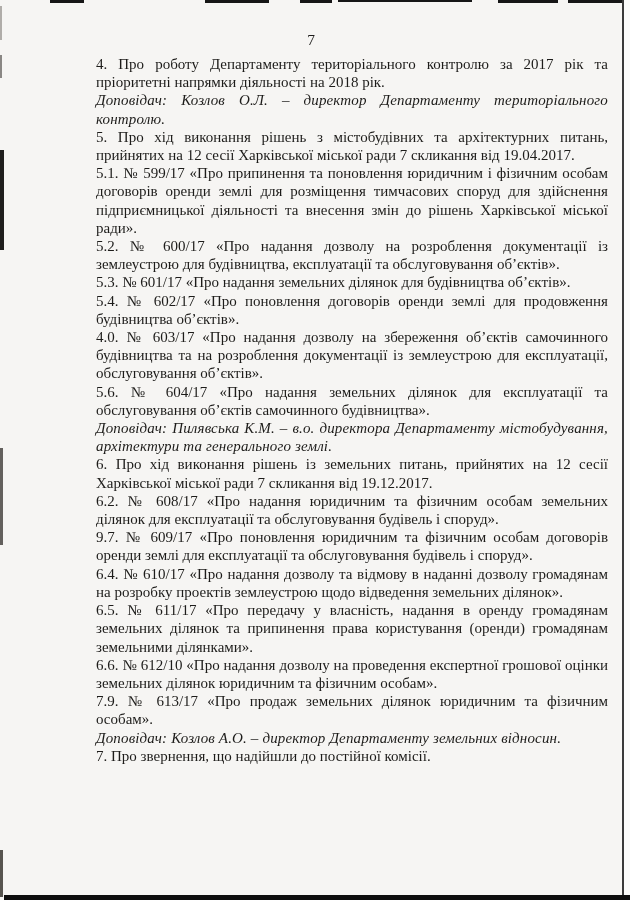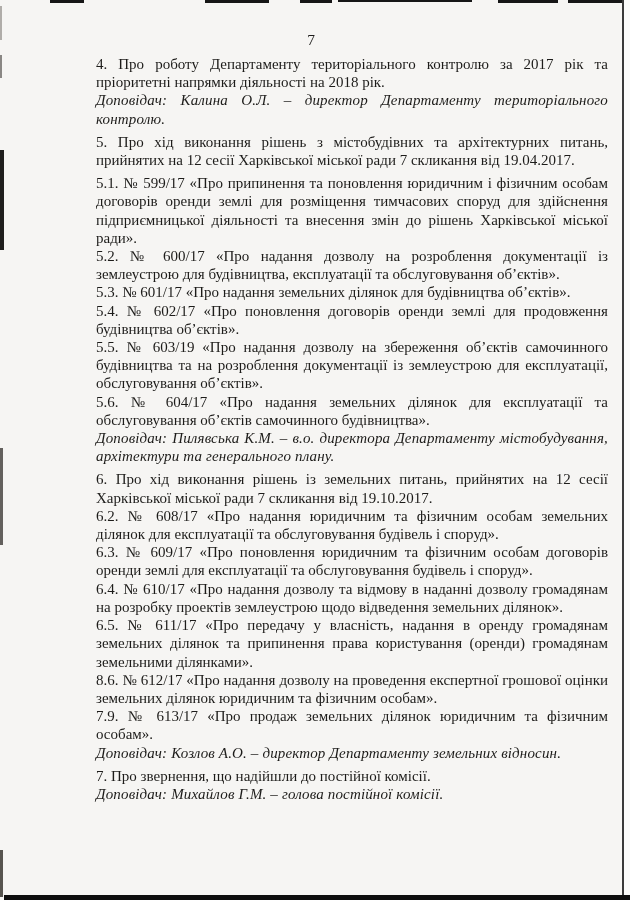--- a/index.html
+++ b/index.html
@@ -23,21 +23,21 @@
   .pageno {
     position: absolute; top: 31px; left: 0; width: 622px;
     text-align: center; font-size: 15.5px; line-height: 18px;
   }
   .content {
     position: absolute; top: 55px; left: 96px; width: 512px;
     font-size: 15px; line-height: 18.2px;
   }
   .para { margin: 0; text-align: justify; text-align-last: left; }
   .para.sp { font-style: italic; letter-spacing: 0.15px; }
-  .para.gap { margin-top: 5px; }
+  .para.gap { }
 </style>
 </head>
 <body>
 
 <div class="page">
 
   <div class="seg top" style="left:50px;width:34px;"></div>
   <div class="seg top" style="left:205px;width:64px;"></div>
   <div class="seg top" style="left:300px;width:32px;"></div>
   <div class="seg top" style="left:338px;width:134px;height:2px;"></div>
@@ -51,37 +51,36 @@
   <div class="lsmudge" style="top:850px;width:3px;height:47px;background:#57544f;"></div>
 
   <div class="right-white"></div>
   <div class="right-line"></div>
   <div class="bottom-line"></div>
 
   <div class="pageno">7</div>
 
   <div class="content">
     <p class="para">4. Про роботу Департаменту територіального контролю за 2017 рік та пріоритетні напрямки діяльності на 2018 рік.</p>
-    <p class="para sp">Доповідач: Калина О.Л. – директор Департаменту територіального контролю.</p>
+    <p class="para sp">Доповідач: Козлов О.Л. – директор Департаменту територіального контролю.</p>
 
     <p class="para gap">5. Про хід виконання рішень з містобудівних та архітектурних питань, прийнятих на 12 сесії Харківської міської ради 7 скликання від 19.04.2017.</p>
     <p class="para gap">5.1. № 599/17 «Про припинення та поновлення юридичним і фізичним особам договорів оренди землі для розміщення тимчасових споруд для здійснення підприємницької діяльності та внесення змін до рішень Харківської міської ради».</p>
     <p class="para">5.2. № 600/17 «Про надання дозволу на розроблення документації із землеустрою для будівництва, експлуатації та обслуговування об’єктів».</p>
     <p class="para">5.3. № 601/17 «Про надання земельних ділянок для будівництва об’єктів».</p>
     <p class="para">5.4. № 602/17 «Про поновлення договорів оренди землі для продовження будівництва об’єктів».</p>
-    <p class="para">5.5. № 603/19 «Про надання дозволу на збереження об’єктів самочинного будівництва та на розроблення документації із землеустрою для експлуатації, обслуговування об’єктів».</p>
+    <p class="para">4.0. № 603/17 «Про надання дозволу на збереження об’єктів самочинного будівництва та на розроблення документації із землеустрою для експлуатації, обслуговування об’єктів».</p>
     <p class="para">5.6. № 604/17 «Про надання земельних ділянок для експлуатації та обслуговування об’єктів самочинного будівництва».</p>
-    <p class="para sp">Доповідач: Пилявська К.М. – в.о. директора Департаменту містобудування, архітектури та генерального плану.</p>
+    <p class="para sp">Доповідач: Пилявська К.М. – в.о. директора Департаменту містобудування, архітектури та генерального землі.</p>
 
-    <p class="para gap">6. Про хід виконання рішень із земельних питань, прийнятих на 12 сесії Харківської міської ради 7 скликання від 19.10.2017.</p>
+    <p class="para gap">6. Про хід виконання рішень із земельних питань, прийнятих на 12 сесії Харківської міської ради 7 скликання від 19.12.2017.</p>
     <p class="para">6.2. № 608/17 «Про надання юридичним та фізичним особам земельних ділянок для експлуатації та обслуговування будівель і споруд».</p>
-    <p class="para">6.3. № 609/17 «Про поновлення юридичним та фізичним особам договорів оренди землі для експлуатації та обслуговування будівель і споруд».</p>
+    <p class="para">9.7. № 609/17 «Про поновлення юридичним та фізичним особам договорів оренди землі для експлуатації та обслуговування будівель і споруд».</p>
     <p class="para">6.4. № 610/17 «Про надання дозволу та відмову в наданні дозволу громадянам на розробку проектів землеустрою щодо відведення земельних ділянок».</p>
     <p class="para">6.5. № 611/17 «Про передачу у власність, надання в оренду громадянам земельних ділянок та припинення права користування (оренди) громадянам земельними ділянками».</p>
-    <p class="para">8.6. № 612/17 «Про надання дозволу на проведення експертної грошової оцінки земельних ділянок юридичним та фізичним особам».</p>
+    <p class="para">6.6. № 612/10 «Про надання дозволу на проведення експертної грошової оцінки земельних ділянок юридичним та фізичним особам».</p>
     <p class="para">7.9. № 613/17 «Про продаж земельних ділянок юридичним та фізичним особам».</p>
     <p class="para sp">Доповідач: Козлов А.О. – директор Департаменту земельних відносин.</p>
 
     <p class="para gap">7. Про звернення, що надійшли до постійної комісії.</p>
-    <p class="para sp">Доповідач: Михайлов Г.М. – голова постійної комісії.</p>
 
   </div>
 </div>
 
 </body></html>

